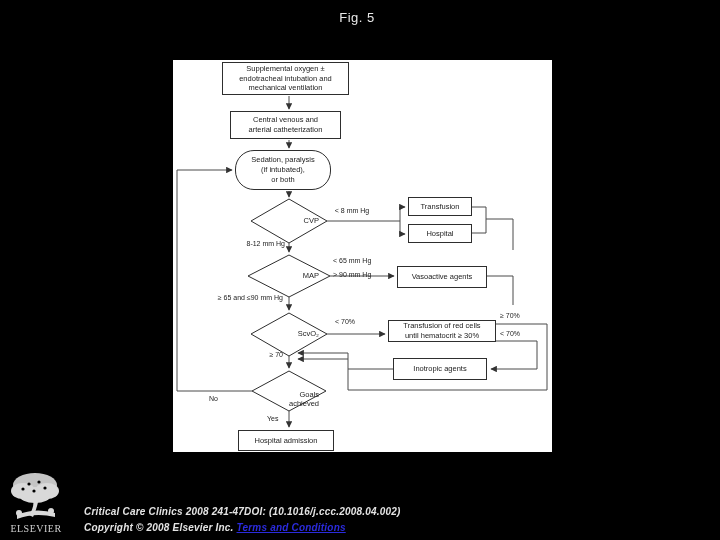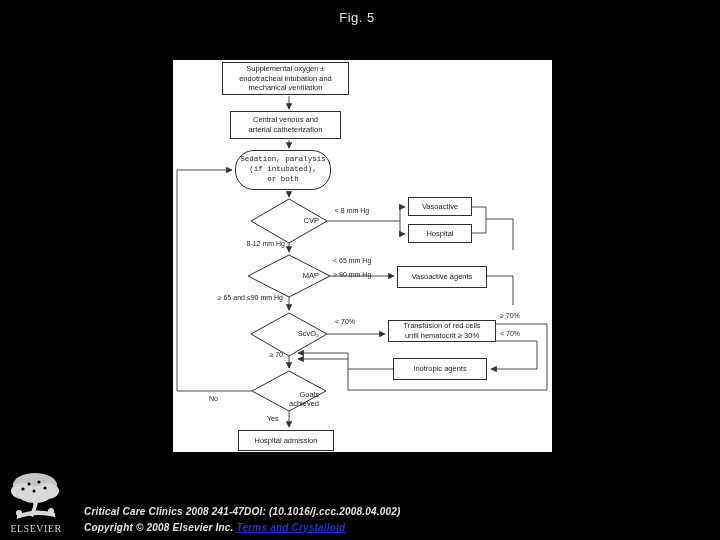--- a/index.html
+++ b/index.html
@@ -7,21 +7,21 @@
         font-family:"Liberation Sans",sans-serif;}
   #fig-title{position:absolute;top:10px;left:0;width:714px;text-align:center;
              color:#e8e8e8;font-size:13px;letter-spacing:.5px;}
   
   #figure{position:absolute;left:173px;top:60px;width:379px;height:392px;background:#fff;}
   #connectors{position:absolute;left:0;top:0;width:379px;height:392px;}
   .node{position:absolute;background:#fff;border:1px solid #2e2e2e;color:#1c1c1c;
         display:flex;align-items:center;justify-content:center;text-align:center;
         font-size:7.5px;line-height:1.3;white-space:pre-line;box-sizing:border-box;}
   .node.heavy{border-width:1.5px;}
-  .stadium{border-radius:19px;font-family:Liberation Mono, monospace;}
+  .stadium{border-radius:19px;}
   .dlabel{position:absolute;color:#1c1c1c;font-size:7.5px;text-align:right;white-space:pre-line;line-height:1.2;}
   .elabel{position:absolute;color:#222;font-size:7px;line-height:1.1;white-space:nowrap;}
   .right{text-align:right;}
   
   #logo{position:absolute;left:5px;top:471px;width:62px;height:66px;}
   #logo-name{position:absolute;left:0;top:52px;width:62px;text-align:center;color:#cfcfcf;
              font-family:"Liberation Serif",serif;font-size:10px;letter-spacing:.5px;}
   #citation{position:absolute;left:84px;top:506px;color:#e4e4e4;font-size:10px;
             font-style:italic;font-weight:600;letter-spacing:.2px;}
   #copyright{position:absolute;left:84px;top:522px;color:#e4e4e4;font-size:10px;
@@ -74,21 +74,21 @@
     </svg>
 
     <div class="node" style="left:49px;top:2px;width:127px;height:33px;">Supplemental oxygen ±
 endotracheal intubation and
 mechanical ventilation</div>
     <div class="node" style="left:57px;top:51px;width:111px;height:28px;">Central venous and
 arterial catheterization</div>
     <div class="node stadium" style="left:62px;top:90px;width:96px;height:40px;">Sedation, paralysis
 (if intubated),
 or both</div>
-    <div class="node" style="left:235px;top:137px;width:64px;height:19px;">Vasoactive</div>
+    <div class="node" style="left:235px;top:137px;width:64px;height:19px;">Transfusion</div>
     <div class="node" style="left:235px;top:164px;width:64px;height:19px;">Hospital</div>
     <div class="node heavy" style="left:224px;top:206px;width:90px;height:22px;">Vasoactive agents</div>
     <div class="node" style="left:215px;top:260px;width:108px;height:22px;">Transfusion of red cells
 until hematocrit ≥ 30%</div>
     <div class="node heavy" style="left:220px;top:298px;width:94px;height:22px;">Inotropic agents</div>
     <div class="node" style="left:65px;top:370px;width:96px;height:21px;">Hospital admission</div>
 
     <div class="dlabel" style="left:86px;top:156px;width:60px;">CVP</div>
     <div class="dlabel" style="left:86px;top:211px;width:60px;">MAP</div>
     <div class="dlabel" style="left:86px;top:269px;width:60px;">ScvO₂</div>
@@ -126,15 +126,15 @@
         <circle cx="40" cy="17" r="1.6"></circle>
           <circle cx="18" cy="18" r="1.6"></circle>
         <circle cx="29" cy="20" r="1.6"></circle>
       </g>
     </svg>
     <div id="logo-name">ELSEVIER</div>
   </div>
 
   <div id="citation">Critical Care Clinics 2008 241-47DOI: (10.1016/j.ccc.2008.04.002)</div>
 
-  <div id="copyright"><span>Copyright © 2008 Elsevier Inc. </span><a id="terms-link">Terms and Crystalloid</a></div>
+  <div id="copyright"><span>Copyright © 2008 Elsevier Inc. </span><a id="terms-link">Terms and Conditions</a></div>
 
 </div>
 
 </body></html>

